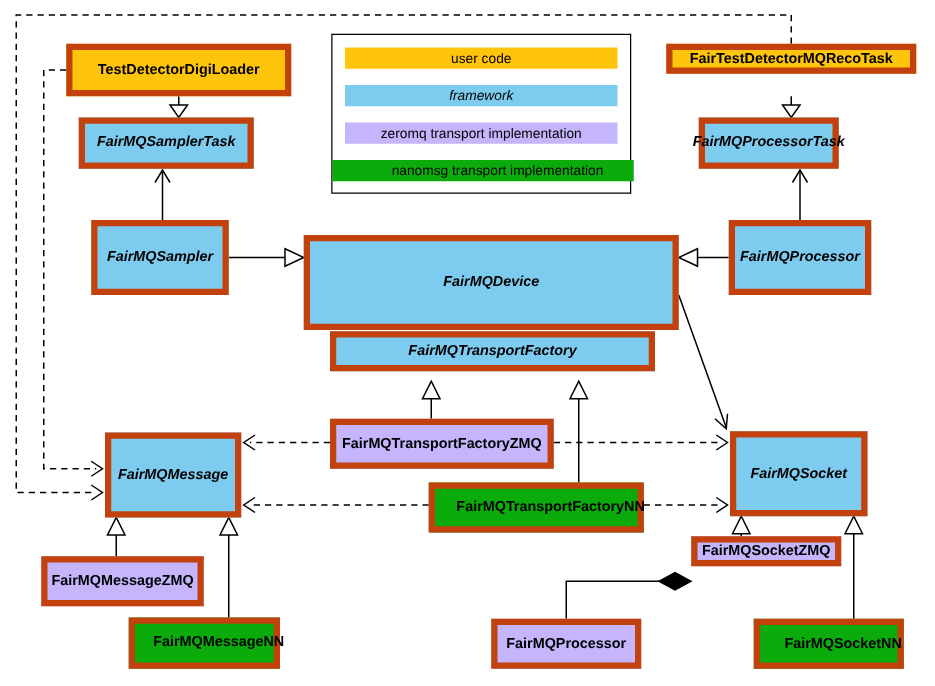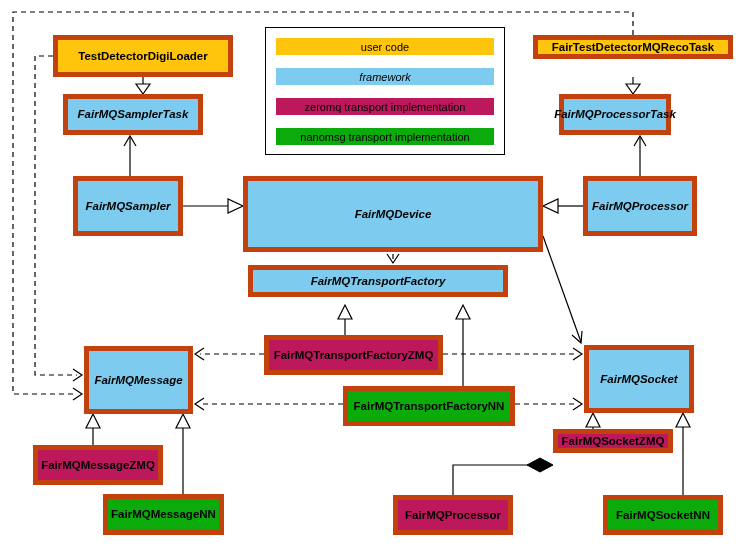--- a/index.html
+++ b/index.html
@@ -30,22 +30,22 @@
     text-align: center;
     font-size: 11.5px;
     font-weight: bold;
     color: #000000;
     z-index: 2;
     line-height: 1.1;
   }
   .abstract { font-style: italic; }
   .user-code { background: #FFC40C; }
   .framework { background: #7DCCF0; font-style: italic; }
-  .zeromq    { background: #be185d; }
-  .nanomsg   { background: #0CAB0C; }
+  .zeromq    { background: #c4b5fd; }
+  .nanomsg   { background: #0CAB0C; padding-left: 23px; }
   .legend {
     position: absolute;
     left: 265px; top: 27px;
     width: 240px; height: 128px;
     box-sizing: border-box;
     border: 1px solid #000000;
     background: #ffffff;
     z-index: 2;
     padding-top: 10px;
   }
@@ -189,25 +189,25 @@
   <div class="node user-code" style="left:53px;top:35px;width:180px;height:42px">TestDetectorDigiLoader</div>
 
   <div class="node user-code" style="left:533px;top:35px;width:200px;height:24px">FairTestDetectorMQRecoTask</div>
 
   <div class="node framework abstract" style="left:63px;top:94px;width:140px;height:41px">FairMQSamplerTask</div>
 
   <div class="node framework abstract" style="left:559px;top:94px;width:112px;height:41px">FairMQProcessorTask</div>
 
   <div class="node framework" style="left:73px;top:176px;width:110px;height:60px">FairMQSampler</div>
 
-  <div class="node framework" style="left:243px;top:176px;width:300px;height:76px">FairMQDevice</div>
+  <div class="node framework" style="left:243px;top:188px;width:300px;height:76px">FairMQDevice</div>
 
   <div class="node framework" style="left:583px;top:176px;width:114px;height:60px">FairMQProcessor</div>
 
-  <div class="node framework abstract" style="left:248px;top:265px;width:260px;height:32px">FairMQTransportFactory</div>
+  <div class="node framework abstract" style="left:264px;top:265px;width:260px;height:32px">FairMQTransportFactory</div>
 
   <div class="node zeromq" style="left:264px;top:335px;width:179px;height:40px">FairMQTransportFactoryZMQ</div>
 
   <div class="node nanomsg" style="left:343px;top:386px;width:172px;height:40px">FairMQTransportFactoryNN</div>
 
   <div class="node framework abstract" style="left:84px;top:346px;width:109px;height:68px">FairMQMessage</div>
 
   <div class="node zeromq" style="left:33px;top:445px;width:130px;height:40px">FairMQMessageZMQ</div>
 
   <div class="node framework abstract" style="left:584px;top:345px;width:110px;height:68px">FairMQSocket</div>

